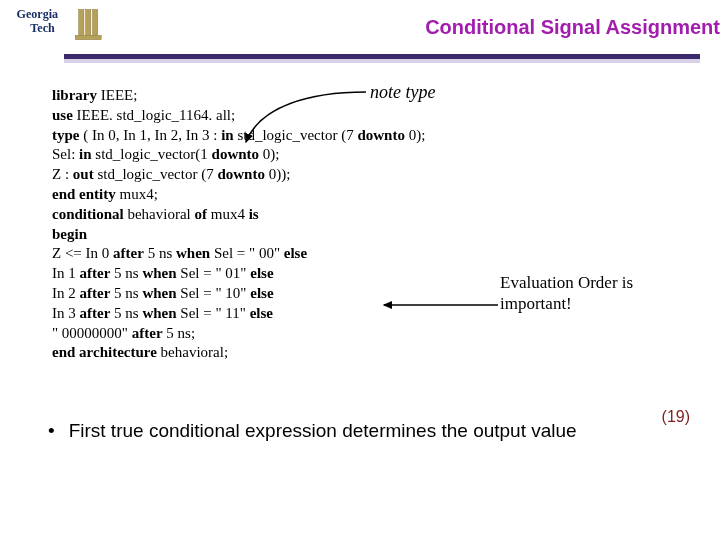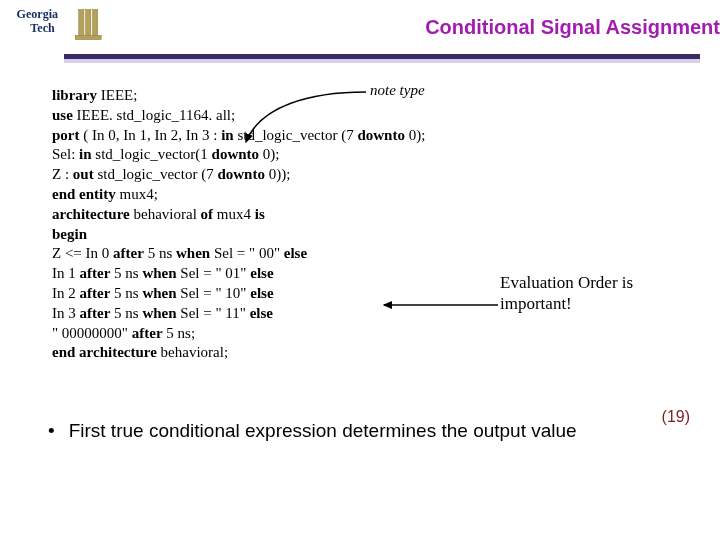--- a/index.html
+++ b/index.html
@@ -70,21 +70,21 @@
     width: 640px;
     font-size: 15px;
     line-height: 1.32;
   }
   .code .ln { white-space: pre; }
   .annot-type {
     position: absolute;
     top: 82px;
     left: 370px;
     font-style: italic;
-    font-size: 15px;
+    font-size: 18px;
   }
   .annot-eval {
     position: absolute;
     top: 272px;
     left: 500px;
     font-size: 17px;
     line-height: 1.25;
   }
   .arrow1 {
     position: absolute;
@@ -155,25 +155,25 @@
       <marker id="ah1" markerWidth="8" markerHeight="8" refX="6" refY="3" orient="auto">
         <path d="M0,0 L7,3 L0,6 Z" fill="#000"></path>
       </marker>
     </defs>
     <path d="M126,6 C70,6 20,20 6,56" fill="none" stroke="#000" stroke-width="1.4" marker-end="url(#ah1)"></path>
   </svg>
 
   <div class="code">
     <div class="ln"><b>library</b><span> IEEE;</span></div>
     <div class="ln"><b>use</b><span> IEEE. std_logic_1164. all;</span></div>
-    <div class="ln"><b>port</b><span> ( In 0, In 1, In 2, In 3 : </span><b>in</b><span> std_logic_vector (7 </span><b>downto</b><span> 0);</span></div>
+    <div class="ln"><b>type</b><span> ( In 0, In 1, In 2, In 3 : </span><b>in</b><span> std_logic_vector (7 </span><b>downto</b><span> 0);</span></div>
     <div class="ln"><span>Sel: </span><b>in</b><span> std_logic_vector(1 </span><b>downto</b><span> 0);</span></div>
     <div class="ln"><span>Z : </span><b>out</b><span> std_logic_vector (7 </span><b>downto</b><span> 0));</span></div>
     <div class="ln"><b>end entity</b><span> mux4;</span></div>
-    <div class="ln"><b>architecture</b><span> behavioral </span><b>of</b><span> mux4 </span><b>is</b></div>
+    <div class="ln"><b>conditional</b><span> behavioral </span><b>of</b><span> mux4 </span><b>is</b></div>
     <div class="ln"><b>begin</b></div>
     <div class="ln"><span>Z &lt;= In 0 </span><b>after</b><span> 5 ns </span><b>when</b><span> Sel = " 00" </span><b>else</b></div>
     <div class="ln"><span>In 1 </span><b>after</b><span> 5 ns </span><b>when</b><span> Sel = " 01" </span><b>else</b></div>
     <div class="ln"><span>In 2 </span><b>after</b><span> 5 ns </span><b>when</b><span> Sel = " 10" </span><b>else</b></div>
     <div class="ln"><span>In 3 </span><b>after</b><span> 5 ns </span><b>when</b><span> Sel = " 11" </span><b>else</b></div>
     <div class="ln"><span>" 00000000" </span><b>after</b><span> 5 ns;</span></div>
     <div class="ln"><b>end architecture</b><span> behavioral;</span></div>
   </div>
 
   <div class="annot-eval">

